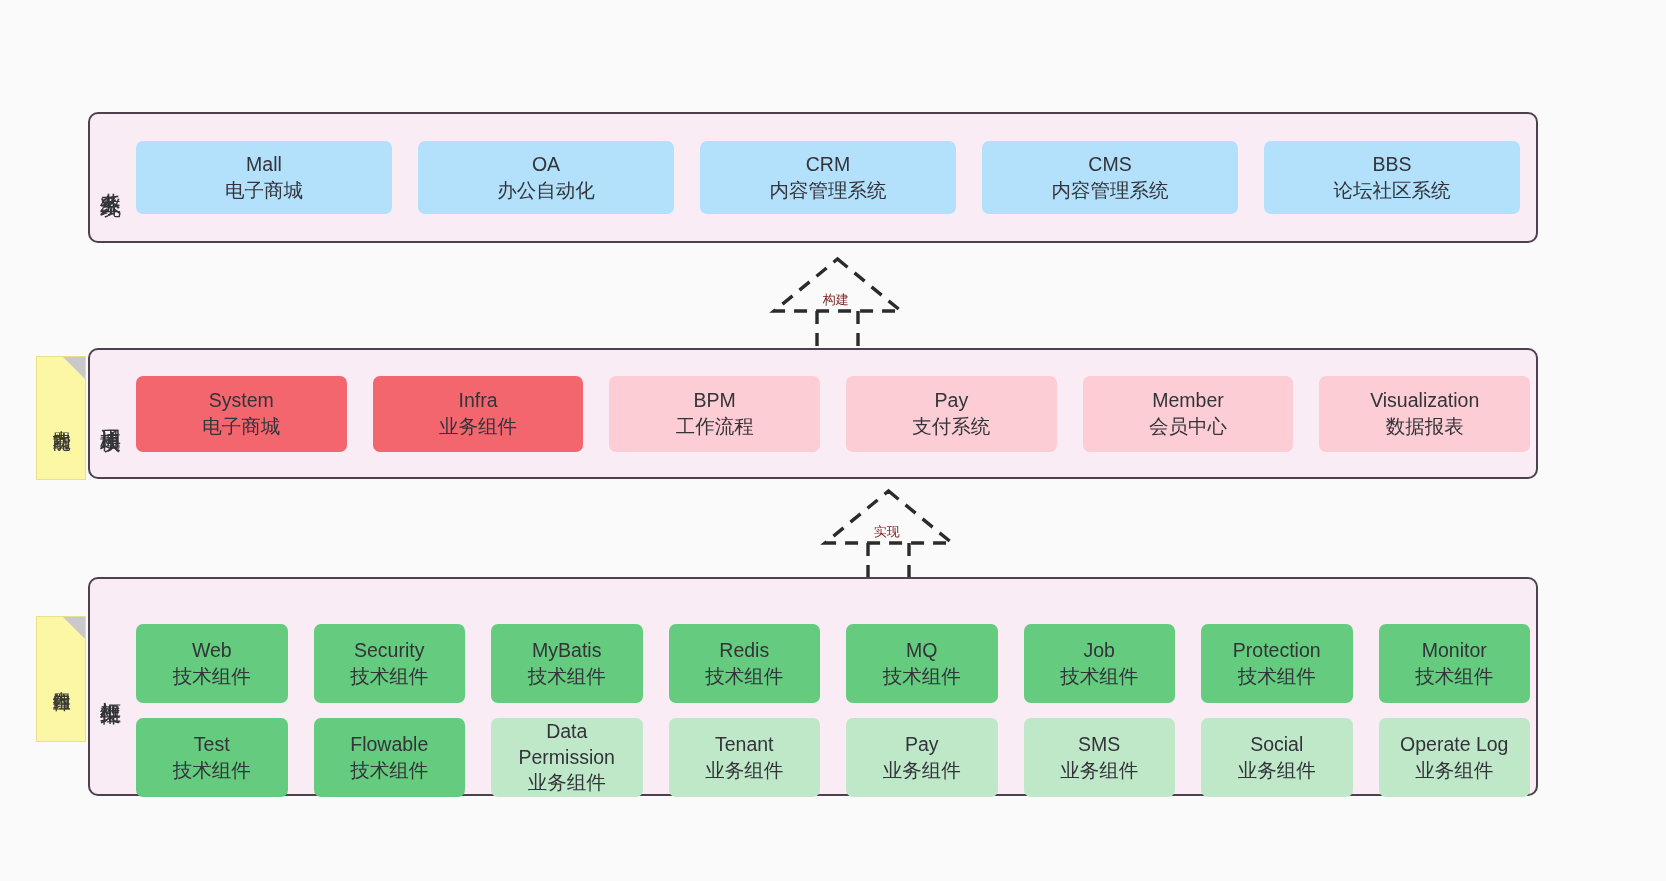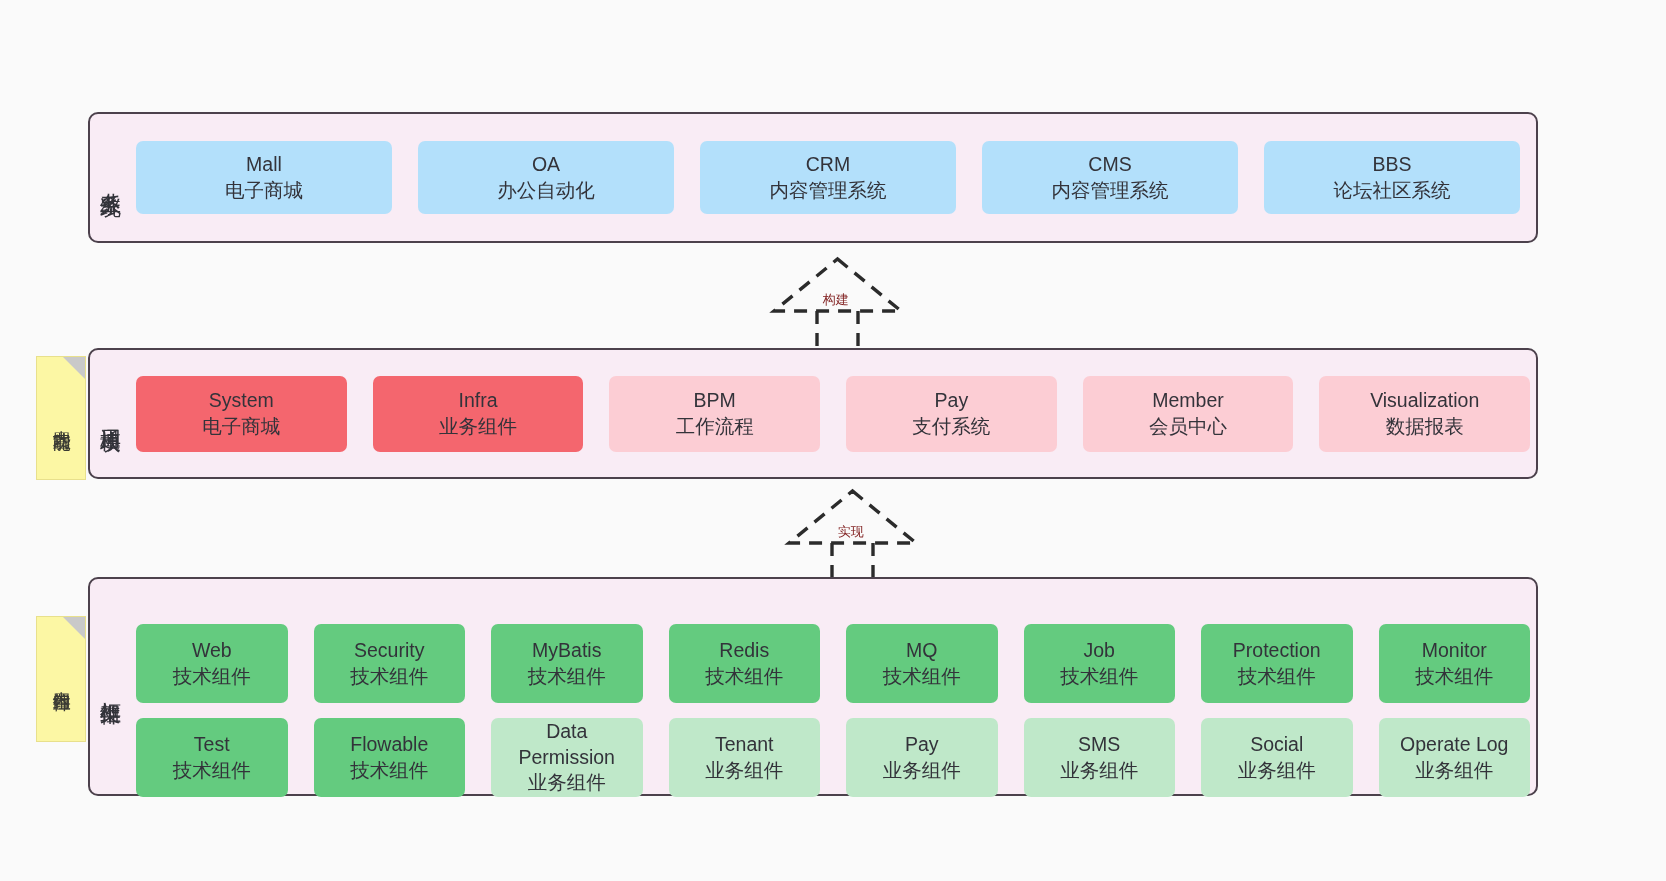--- a/index.html
+++ b/index.html
@@ -119,21 +119,21 @@
     width: 0; height: 0;
     border-left: 22px solid transparent;
     border-top: 22px solid #c9c9c9;
   }
   #sticky-common    { left: 36px; top: 356px; height: 124px; }
   #sticky-framework { left: 36px; top: 616px; height: 126px; }
 
   
   .arrow { position: absolute; }
   #arrow-build   { left: 745px; top: 255px;  width: 185px; height: 95px; }
-  #arrow-impl    { left: 760px; top: 487px;  width: 185px; height: 95px; }
+  #arrow-impl    { left: 796px; top: 487px;  width: 185px; height: 95px; }
   .arrow-label {
     position: absolute;
     left: 50%;
     transform: translateX(-50%);
     top: 38px;
     font-size: 13px;
     color: #7f1d1d;
     background: transparent;
     padding: 0 2px;
     white-space: nowrap;

